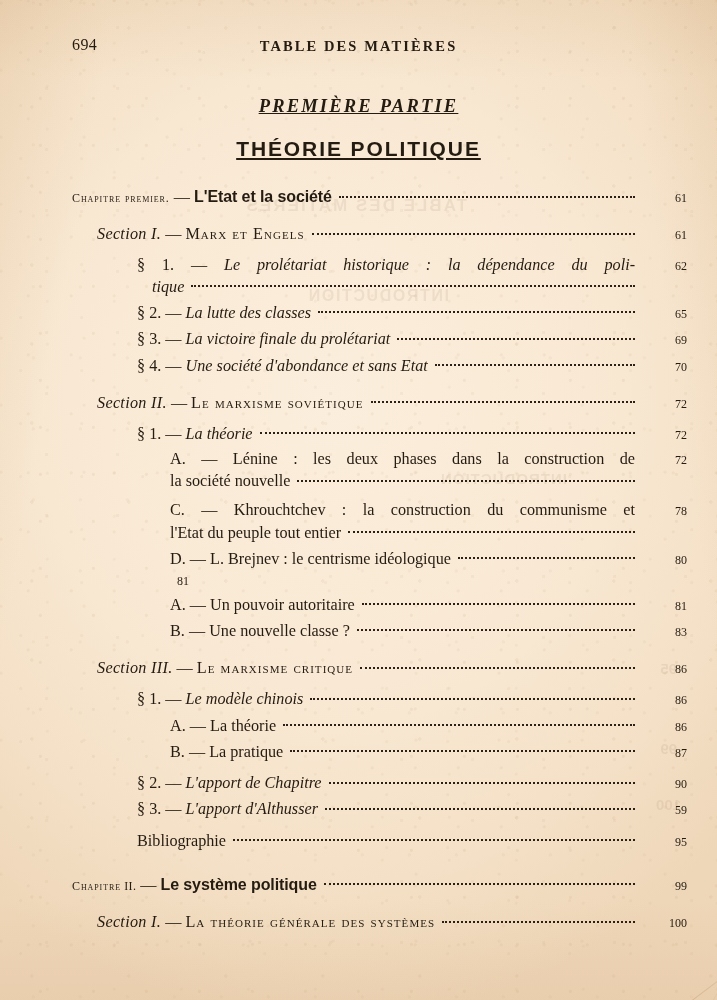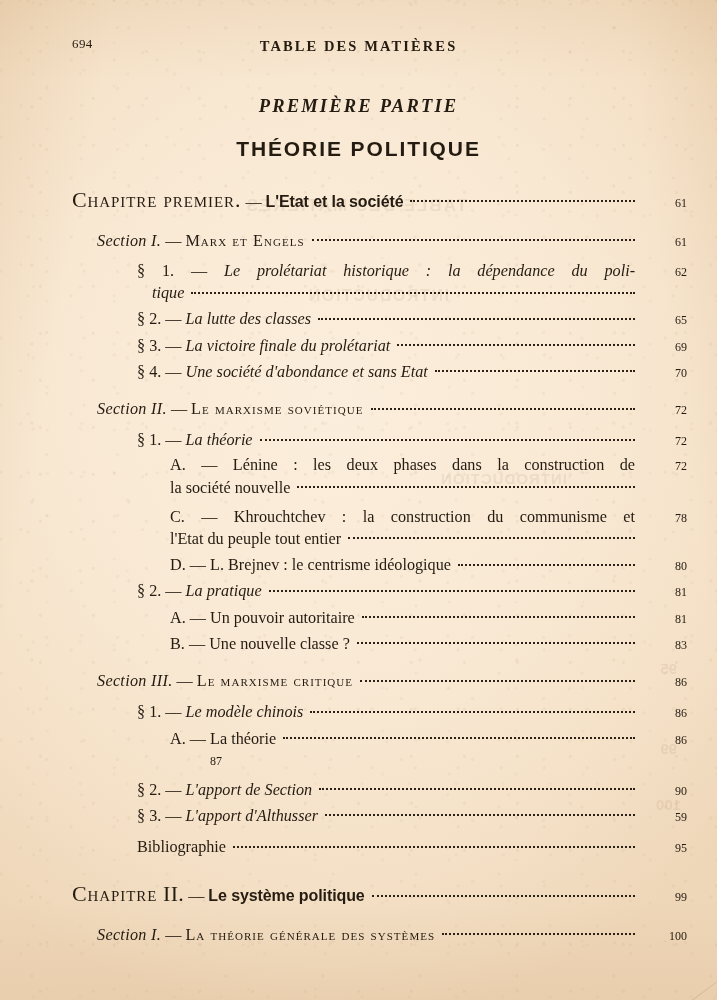--- a/index.html
+++ b/index.html
@@ -100,41 +100,42 @@
     position: absolute;
     top: 36px;
     left: 72px;
     right: 72px;
     height: 22px;
   }
   .folio {
     position: absolute;
     left: 0;
     top: 0;
-    font-size: 13px;
+    font-size: 16px;
     letter-spacing: .4px;
   }
   .runtitle {
     position: absolute;
     left: 0;
     right: 0;
     top: 2px;
     text-align: center;
     font-size: 14.5px;
     font-variant: small-caps;
     letter-spacing: 2.1px;
     font-weight: 600;
   }
 
   .parthead {
     position: absolute;
     top: 96px;
     left: 0;
     right: 0;
     text-align: center;
+    text-decoration: underline;
   }
   .part-label {
     font-style: italic;
     font-weight: 700;
     font-size: 18.5px;
     letter-spacing: 2.2px;
   }
   .part-title {
     margin-top: 20px;
     font-weight: 700;
@@ -205,21 +206,21 @@
   .lvl-chap    { padding-left: 72px; }
   .lvl-section { padding-left: 97px; justify-content: center; }
   .lvl-para    { padding-left: 137px; }
   .lvl-sub     { padding-left: 170px; }
   .hang-para   { padding-left: 15px; }
   .hang-sub    { padding-left: 0px; }
 
   .chap-prefix {
     font-variant: small-caps;
     letter-spacing: .9px;
-    font-size: 22px;
+    font-size: 12px;
   }
   .chap-roman {
     font-variant: normal;
     letter-spacing: .3px;
   }
   .chap-title {
     font-weight: 700;
     font-family: "Liberation Sans", sans-serif;
     font-size: 16px;
     letter-spacing: -.1px;
@@ -379,26 +380,20 @@
         <div class="body">
           <div class="tailline">
             <span class="txt"><span class="sym">D.</span><span class="sym"> — </span><span class="ro">L. Brejnev : le centrisme idéologique</span></span>
             <span class="fill"></span>
           </div>
         </div>
         <div class="pg">80</div>
       </div>
       <div class="sp-xs"></div>
       <div class="row lvl-para">
-        <div class="body">
-          <div class="tailline">
-            <span class="txt"><span class="sym">§ 2.</span><span class="sym"> — </span><span class="it">La pratique</span></span>
-            <span class="fill"></span>
-          </div>
-        </div>
         <div class="pg">81</div>
       </div>
       <div class="sp-xs"></div>
       <div class="row lvl-sub">
         <div class="body">
           <div class="tailline">
             <span class="txt"><span class="sym">A.</span><span class="sym"> — </span><span class="ro">Un pouvoir autoritaire</span></span>
             <span class="fill"></span>
           </div>
         </div>
@@ -439,27 +434,33 @@
         <div class="body">
           <div class="tailline">
             <span class="txt"><span class="sym">A.</span><span class="sym"> — </span><span class="ro">La théorie</span></span>
             <span class="fill"></span>
           </div>
         </div>
         <div class="pg">86</div>
       </div>
       <div class="sp-xs"></div>
       <div class="row lvl-sub">
+        <div class="body">
+          <div class="tailline">
+            <span class="txt"><span class="sym">B.</span><span class="sym"> — </span><span class="ro">La pratique</span></span>
+            <span class="fill"></span>
+          </div>
+        </div>
         <div class="pg">87</div>
       </div>
       <div class="sp-sm"></div>
       <div class="row lvl-para">
         <div class="body">
           <div class="tailline">
-            <span class="txt"><span class="sym">§ 2.</span><span class="sym"> — </span><span class="it">L'apport de Section</span></span>
+            <span class="txt"><span class="sym">§ 2.</span><span class="sym"> — </span><span class="it">L'apport de Chapitre</span></span>
             <span class="fill"></span>
           </div>
         </div>
         <div class="pg">90</div>
       </div>
       <div class="sp-xs"></div>
       <div class="row lvl-para">
         <div class="body">
           <div class="tailline">
             <span class="txt"><span class="sym">§ 3.</span><span class="sym"> — </span><span class="it">L'apport d'Althusser</span></span>

